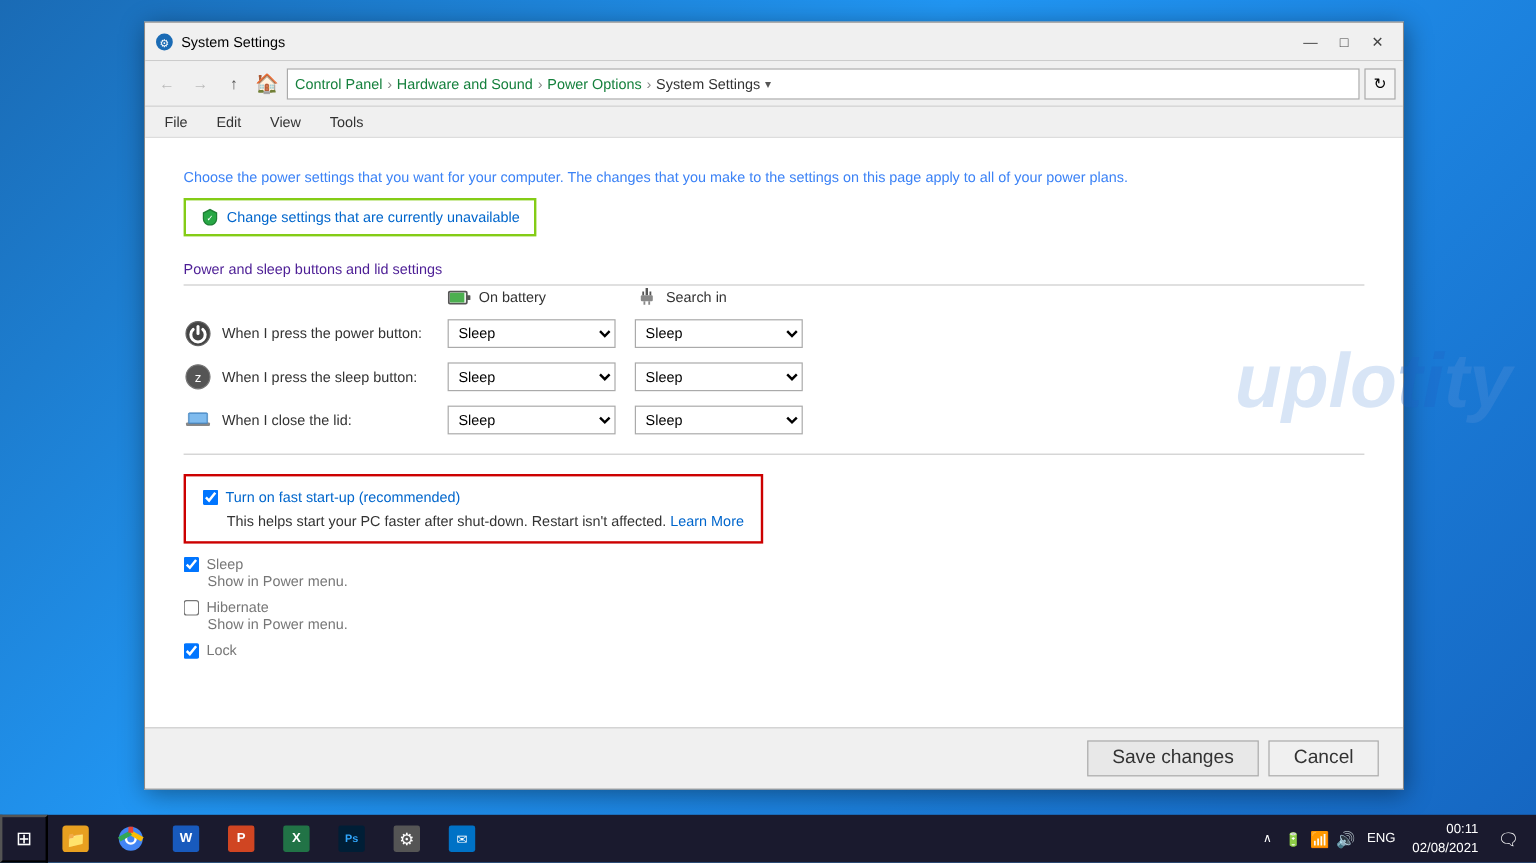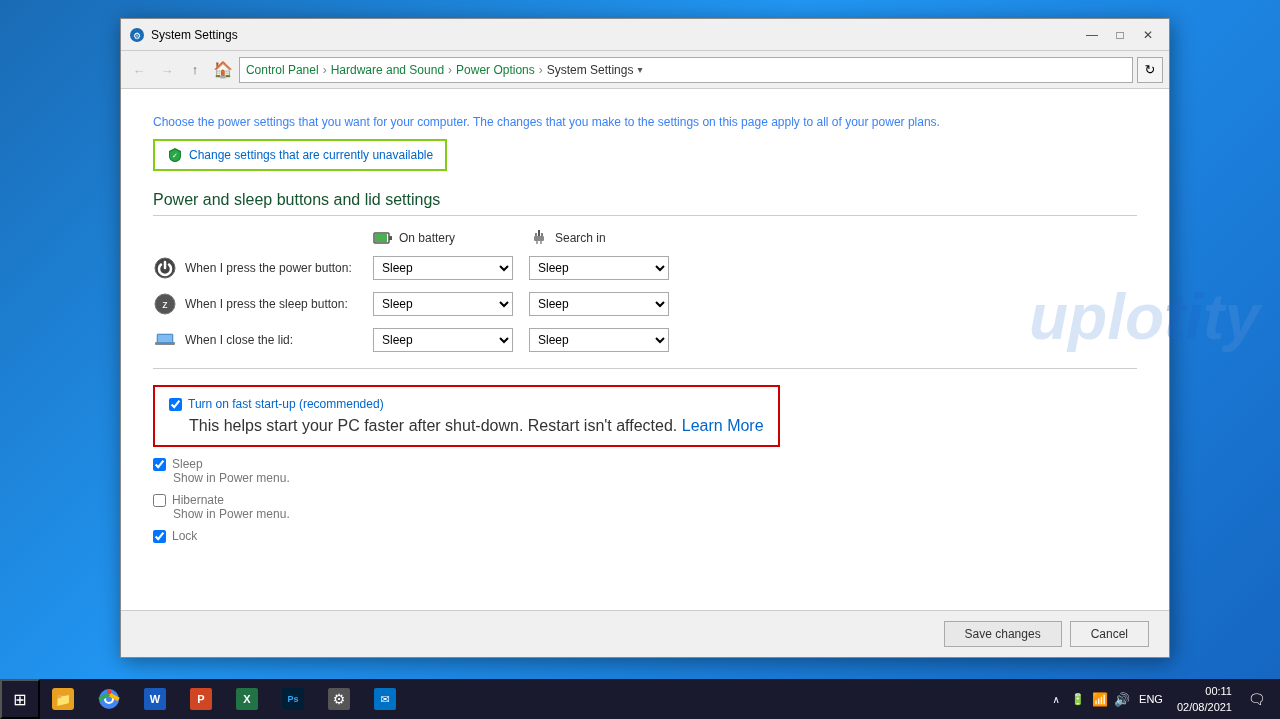--- a/index.html
+++ b/index.html
@@ -230,23 +230,22 @@
       margin-bottom: 20px;
       color: #0066cc;
       font-size: 12px;
     }
     .shield-icon {
       width: 16px;
       height: 16px;
     }
 
     .section-header {
-      font-size: 16px;
-      color: #14532d;
-      margin-bottom: 12px;
+      font-size: 12px;
+      color: #4c1d95;
       padding-bottom: 6px;
       border-bottom: 1px solid #ccc;
     }
 
     
     .column-headers {
       display: flex;
       align-items: center;
       margin-left: 220px;
       margin-bottom: 8px;
@@ -318,21 +317,21 @@
       display: flex;
       align-items: flex-end;
       gap: 6px;
       margin-bottom: 6px;
     }
     .checkbox-label {
       font-size: 12px;
       color: #0066cc;
     }
     .checkbox-desc {
-      font-size: 16px;
+      font-size: 12px;
       color: #333;
       margin-left: 20px;
     }
     .learn-more-link {
       color: #0066cc;
       text-decoration: none;
       cursor: pointer;
     }
 
     .regular-checkbox-row {
@@ -361,21 +360,21 @@
       justify-content: flex-end;
       gap: 8px;
       background: #f0f0f0;
       flex-shrink: 0;
     }
     .footer-btn {
       padding: 5px 20px;
       border: 1px solid #aaa;
       background: #f0f0f0;
       cursor: pointer;
-      font-size: 12px;
+      font-size: 16px;
       color: #333;
     }
     .footer-btn.primary { background: #e8e8e8; }
 
     
     .taskbar {
       position: absolute;
       bottom: 0;
       left: 0;
       width: 1280px;
@@ -497,20 +496,26 @@
       <span class="breadcrumb-item">Hardware and Sound</span>
       <span class="breadcrumb-sep">›</span>
       <span class="breadcrumb-item">Power Options</span>
       <span class="breadcrumb-sep">›</span>
       <span class="breadcrumb-current">System Settings</span>
       <span class="breadcrumb-dropdown">▾</span>
     </div>
     <button class="refresh-btn">↻</button>
   </div>
 
+  <div class="menu-bar">
+    <span class="menu-item">File</span>
+    <span class="menu-item">Edit</span>
+    <span class="menu-item">View</span>
+    <span class="menu-item">Tools</span>
+  </div>
 
   <div class="content-area">
     <div class="main-content">
 
       <p class="page-description">Choose the power settings that you want for your computer. The changes that you make to the settings on this page apply to all of your power plans.</p>
 
       
       <button class="change-settings-btn">
 
         <svg class="shield-icon" viewBox="0 0 16 16">

